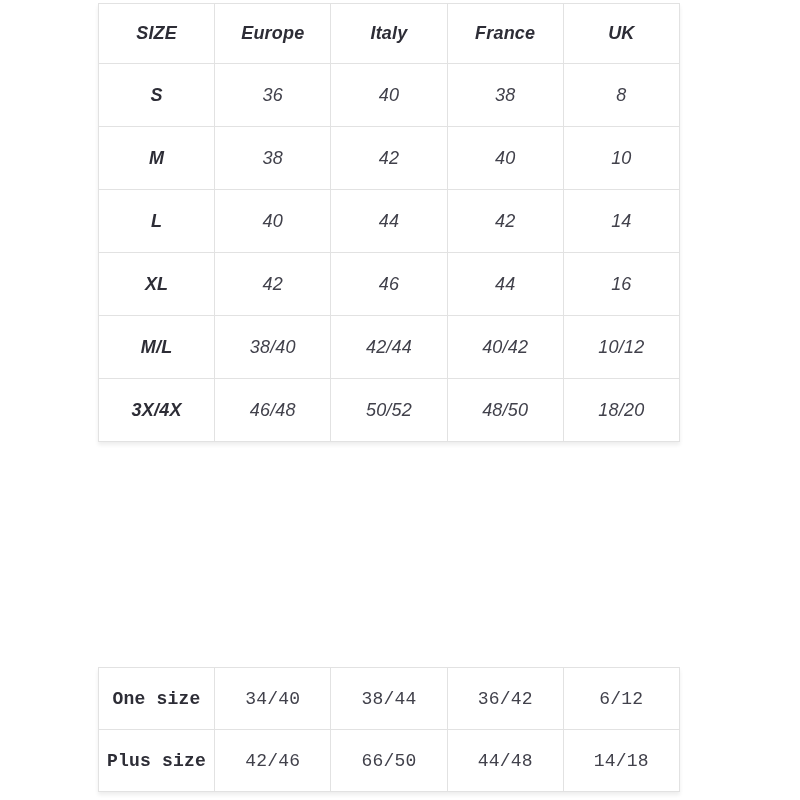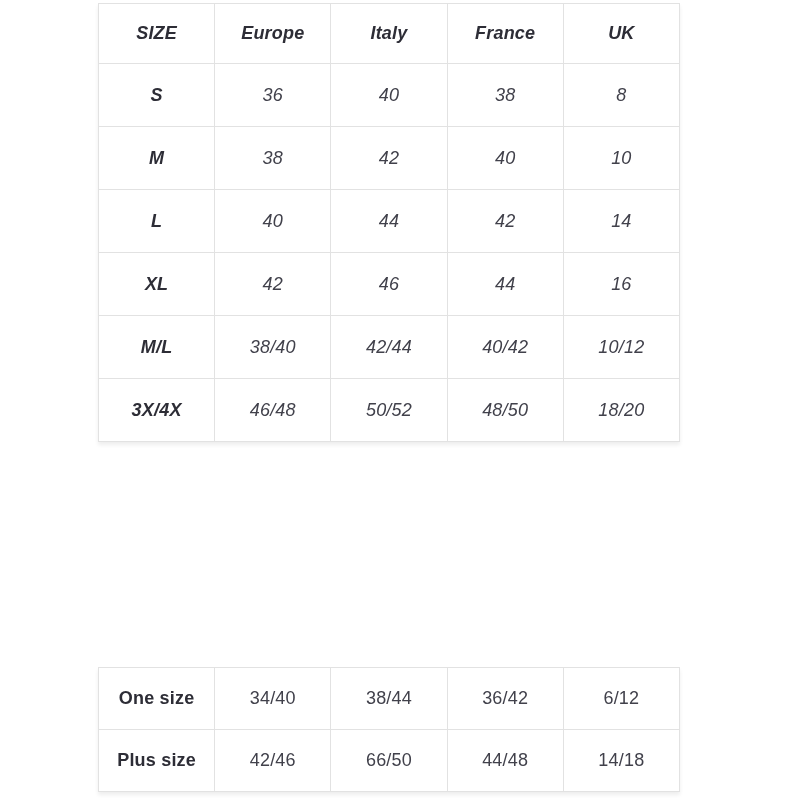--- a/index.html
+++ b/index.html
@@ -33,21 +33,21 @@
   .tbl thead th{
     height:59px;
     font-weight:700;
     color:var(--head-text);
   }
   .tbl tbody th{
     font-weight:700;
     color:var(--head-text);
   }
   .tbl tbody th,.tbl tbody td{height:62px;}
-  .tbl-extra tbody th,.tbl-extra tbody td{height:61px;}
+  .tbl-extra tbody th,.tbl-extra tbody td{height:61px;font-family:Liberation Mono, monospace;}
   .tbl tbody td{
     font-weight:400;
     color:var(--cell-text);
   }
 </style>
 </head>
 <body>
 
 <div class="canvas">
 

